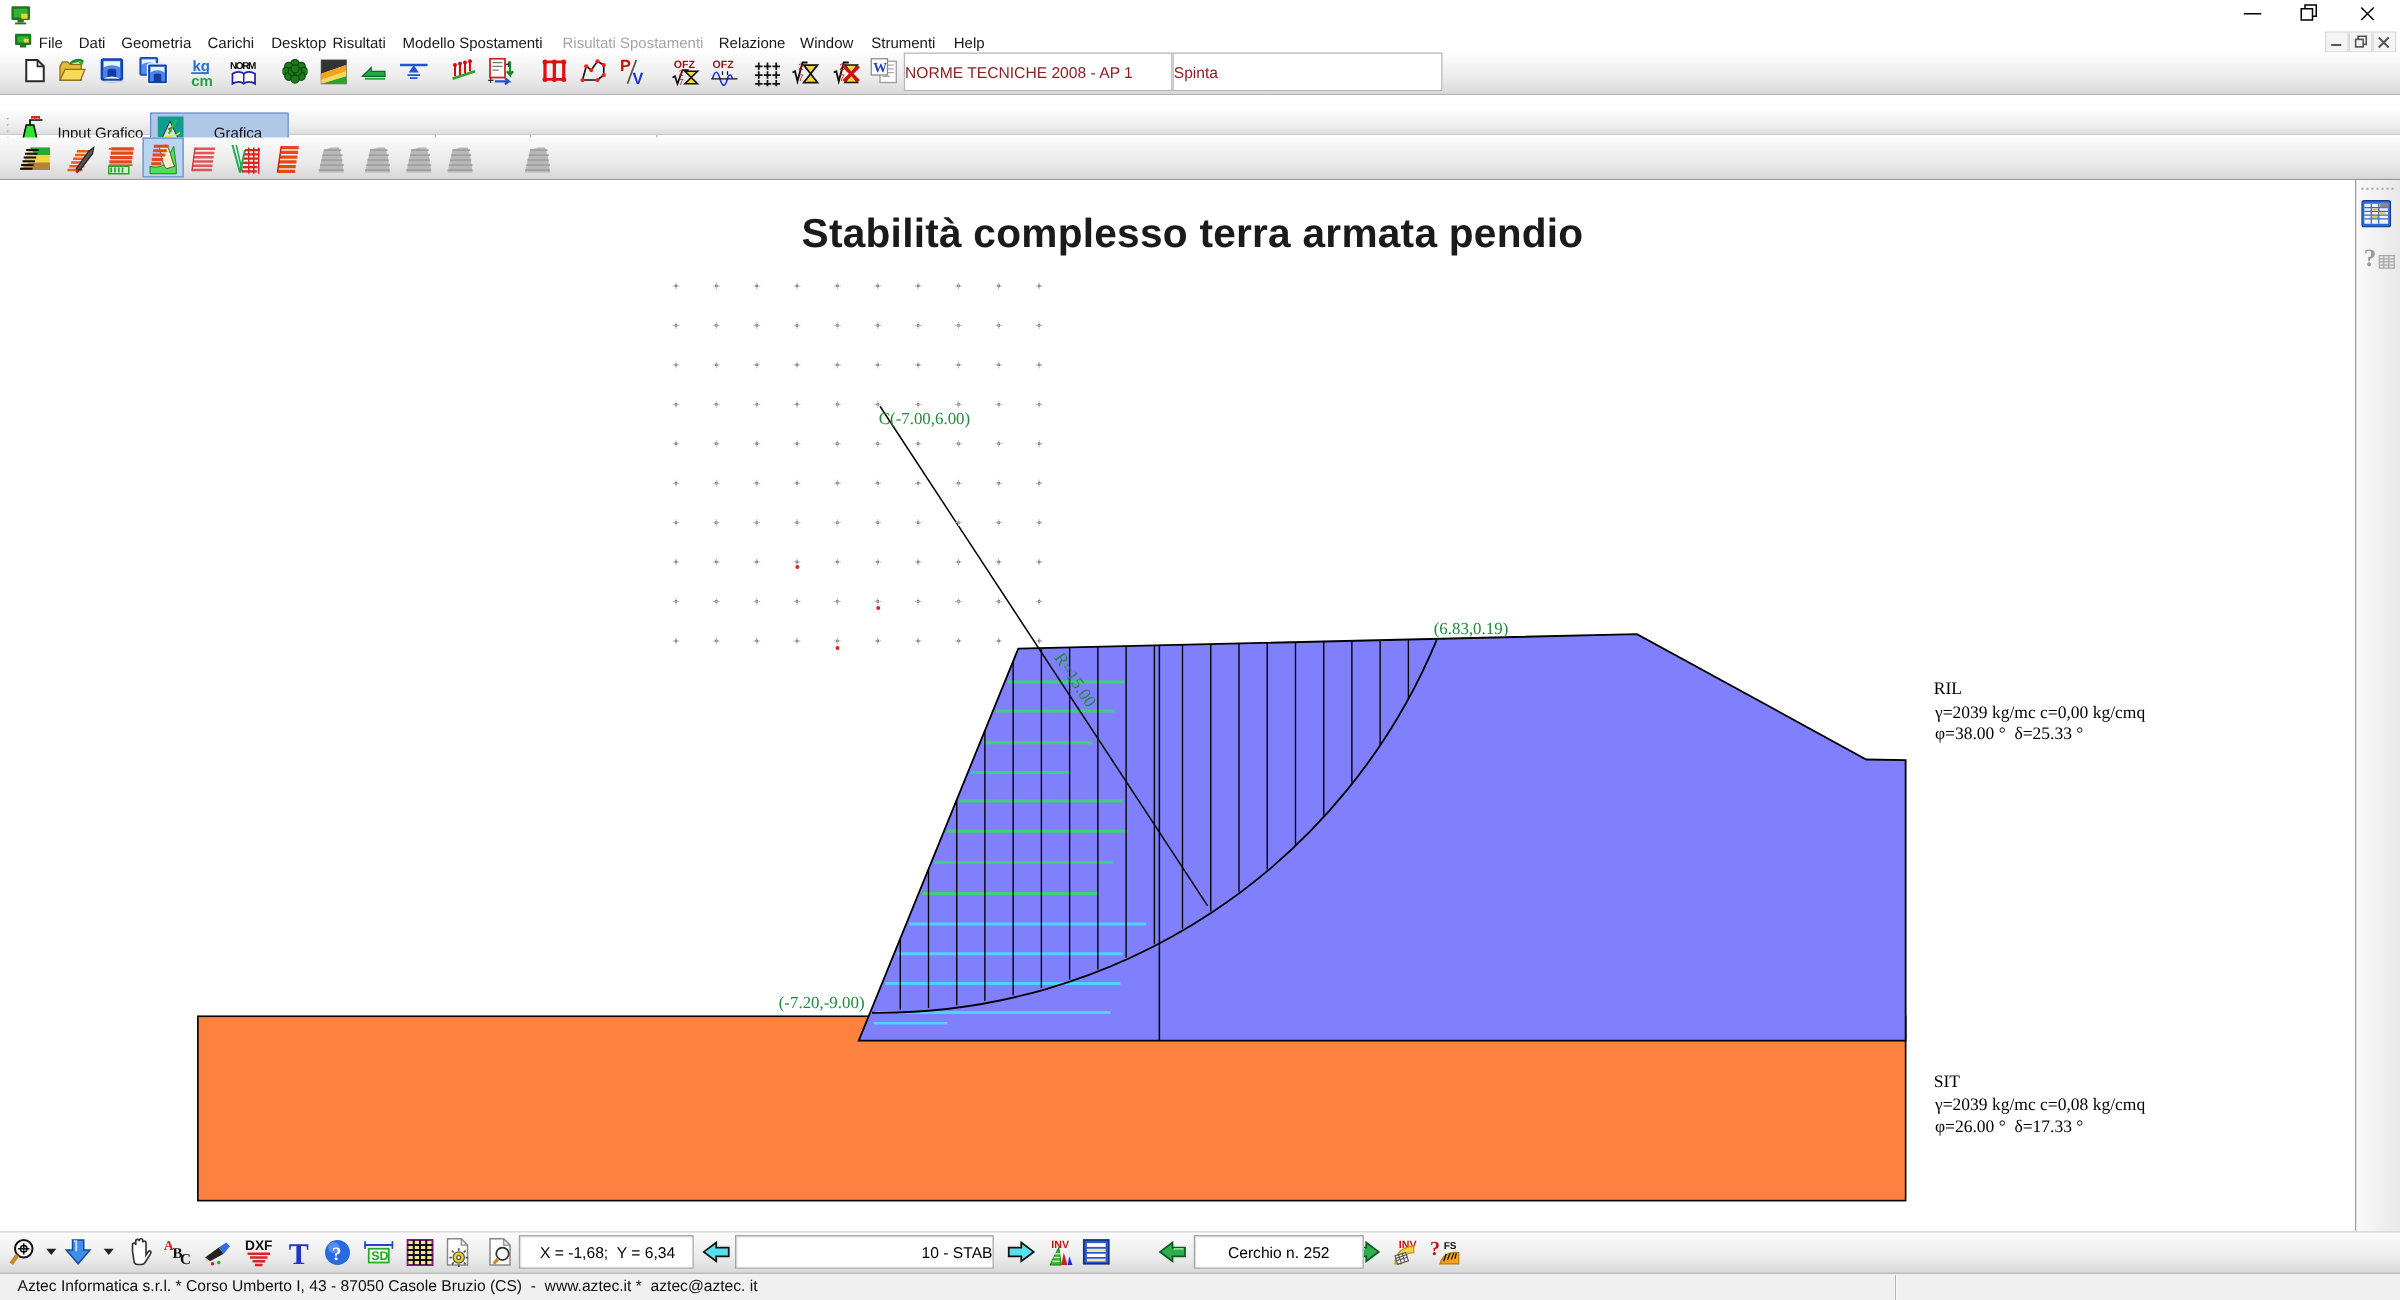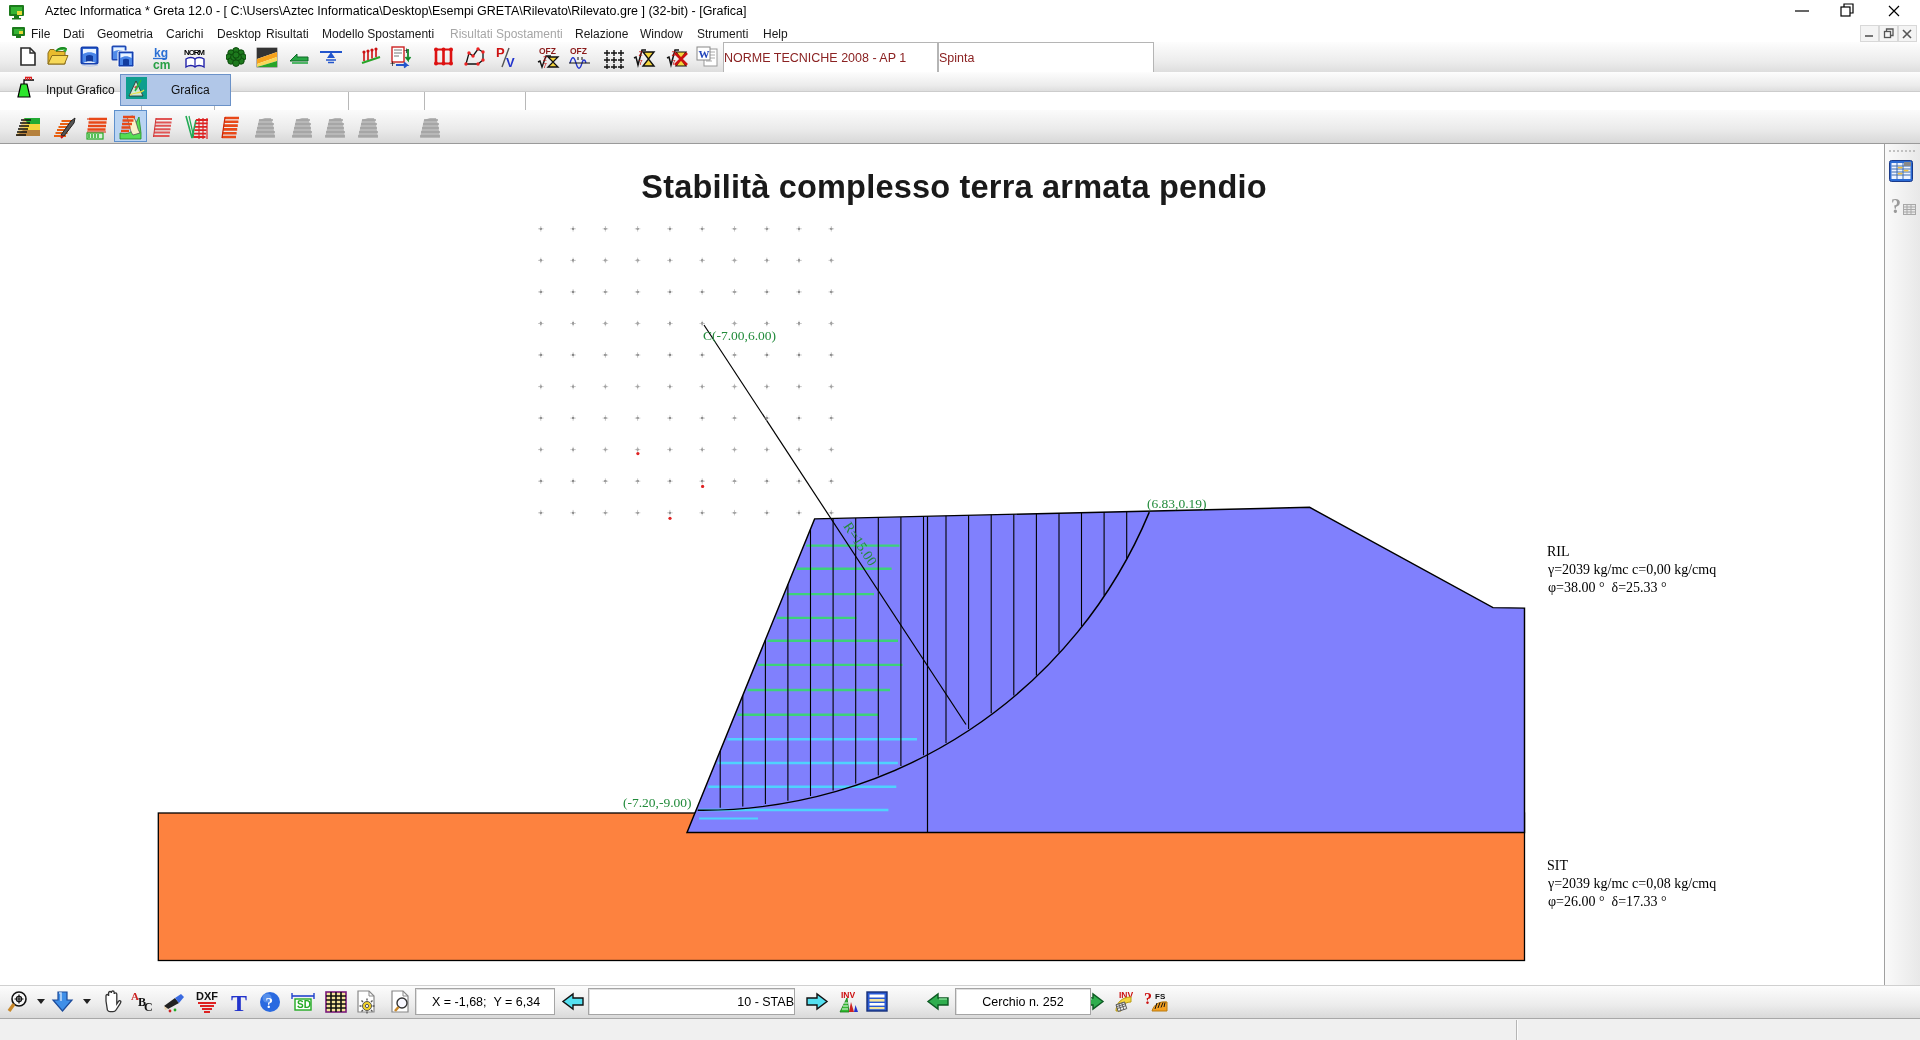--- a/index.html
+++ b/index.html
@@ -2,21 +2,21 @@
 <html><head><meta charset="utf-8">
 <style>
 *{margin:0;padding:0;box-sizing:border-box}
 html,body{width:1920px;height:1040px;overflow:hidden;background:#fff;font-family:"Liberation Sans",sans-serif}
 .abs{position:absolute}
 #titlebar{position:absolute;left:0;top:0;width:1920px;height:22px;background:#fff}
 #titlebar .txt{position:absolute;left:45px;top:4px;font-size:12.5px;color:#000;white-space:pre}
 #menubar{position:absolute;left:0;top:22px;width:1920px;height:20px;background:#fff}
 .mi{position:absolute;top:5px;font-size:12px;color:#1a1a1a}
 #row1{position:absolute;left:0;top:42px;width:1920px;height:34px;background:linear-gradient(#fdfdfd,#ececec 60%,#d9d9d9);border-bottom:1px solid #b2b2b2}
-#row2{position:absolute;left:0;top:72px;width:1920px;height:20px;background:linear-gradient(#fdfdfd,#ececec 70%,#dedede);border-bottom:1px solid #cccccc}
+#row2{position:absolute;left:0;top:88px;width:1920px;height:20px;background:linear-gradient(#fdfdfd,#ececec 70%,#dedede);border-bottom:1px solid #cccccc}
 #row3{position:absolute;left:0;top:110px;width:1920px;height:33px;background:linear-gradient(#fbfbfb,#eaeaea 60%,#d8d8d8)}
 #canvas{position:absolute;left:0;top:143px;width:1884px;height:842px;background:#fff;border-top:1px solid #9a9a9a}
 #sidestrip{position:absolute;left:1884px;top:143px;width:36px;height:842px;background:linear-gradient(90deg,#fafafa,#e8e8e8);border-left:1px solid #a0a0a0;border-top:1px solid #9a9a9a}
 #botbar{position:absolute;left:0;top:985px;width:1920px;height:33px;background:linear-gradient(#fcfcfc,#ececec 60%,#d9d9d9);border-top:1px solid #d0d0d0}
 #statusbar{position:absolute;left:0;top:1018px;width:1920px;height:22px;background:#f0f0f0;border-top:1px solid #a8a8a8}
 .vsep{position:absolute;top:47px;width:1px;height:24px;background:#b8b8b8}
 .vsep3{position:absolute;top:114px;width:1px;height:24px;background:#b0b0b0}
 .whitebox{position:absolute;background:#fff;border:1px solid #b5b5b5;font-size:12.5px;color:#8B2222;text-align:left}
 .sunken{position:absolute;background:#fff;border:1px solid #a5a5a5;box-shadow:inset 1px 1px 0 #e0e0e0;font-size:12.5px;color:#000}
 .handle{position:absolute;width:5px;top:47px;height:24px;background:radial-gradient(circle 1px at 2px 2px,#b0b0b0 60%,transparent 61%) 0 0/5px 5px repeat-y}
@@ -24,21 +24,20 @@
 <body>
 
 <div id="titlebar">
  <svg class="abs" style="left:9px;top:3px" width="17" height="17">
       <rect x="0" y="2" width="15" height="11" rx="1" fill="#1c7a1c"></rect>
       <rect x="2" y="4" width="11" height="7" fill="#34b334"></rect>
       <rect x="8" y="8" width="5" height="4" fill="#e8d83a"></rect>
       <rect x="5" y="13" width="5" height="2" fill="#1c7a1c"></rect>
       <rect x="3" y="15" width="9" height="1.5" fill="#1c7a1c"></rect>
     </svg>
- <div class="txt">Aztec Informatica * Greta 12.0 - [ C:\Users\Aztec Informatica\Desktop\Esempi GRETA\Rilevato\Rilevato.gre ] (32-bit) - [Grafica]</div>
  <svg class="abs" style="left:1790px;top:0" width="130" height="22">
   <path d="M5 11h14" stroke="#000" stroke-width="1.2"></path>
   <g stroke="#000" stroke-width="1.2" fill="none">
         <rect x="51" y="7" width="9" height="9"></rect>
         <path d="M54 7v-3h9v9h-3"></path>
       </g>
   <path d="M99 6l10 10M109 6l-10 10" stroke="#000" stroke-width="1.2"></path>
  </svg>
 </div>
 
@@ -561,15 +560,16 @@
       <text x="11" y="9" font-size="8px" font-weight="bold" fill="#111" font-family="Liberation Sans,sans-serif">FS</text>
       <path d="M8 21 C10 14 16 11 23 12 L23 21 Z" fill="#f5a020" stroke="#b87a10" stroke-width="1"></path>
       <path d="M11 19 L13 13 M14 18 L16 12.5 M17 17.5 L19 12.5 M20 17 L21 12.5" stroke="#111" stroke-width="1"></path>
     </svg>
  <div class="sunken" style="left:415px;top:2px;width:140px;height:27px;line-height:26px;padding-left:16px">X = -1,68;&nbsp;&nbsp;Y = 6,34</div>
  <div class="sunken" style="left:588px;top:2px;width:207px;height:27px;line-height:26px;text-align:right">10 - STAB</div>
  <div class="sunken" style="left:955px;top:2px;width:136px;height:27px;line-height:26px;text-align:center">Cerchio n. 252</div>
 </div>
 
 <div id="statusbar">
+ <div class="abs" style="left:14px;top:3px;font-size:12.5px;color:#111">Aztec Informatica s.r.l. * Corso Umberto I, 43 - 87050 Casole Bruzio (CS)&nbsp;&nbsp;-&nbsp;&nbsp;www.aztec.it *&nbsp; aztec@aztec. it</div>
  <div class="abs" style="left:1516px;top:1px;width:1px;height:21px;background:#b5b5b5"></div>
     <div class="abs" style="left:1517px;top:1px;width:1px;height:21px;background:#fcfcfc"></div>
 </div>
 
 </body></html>

